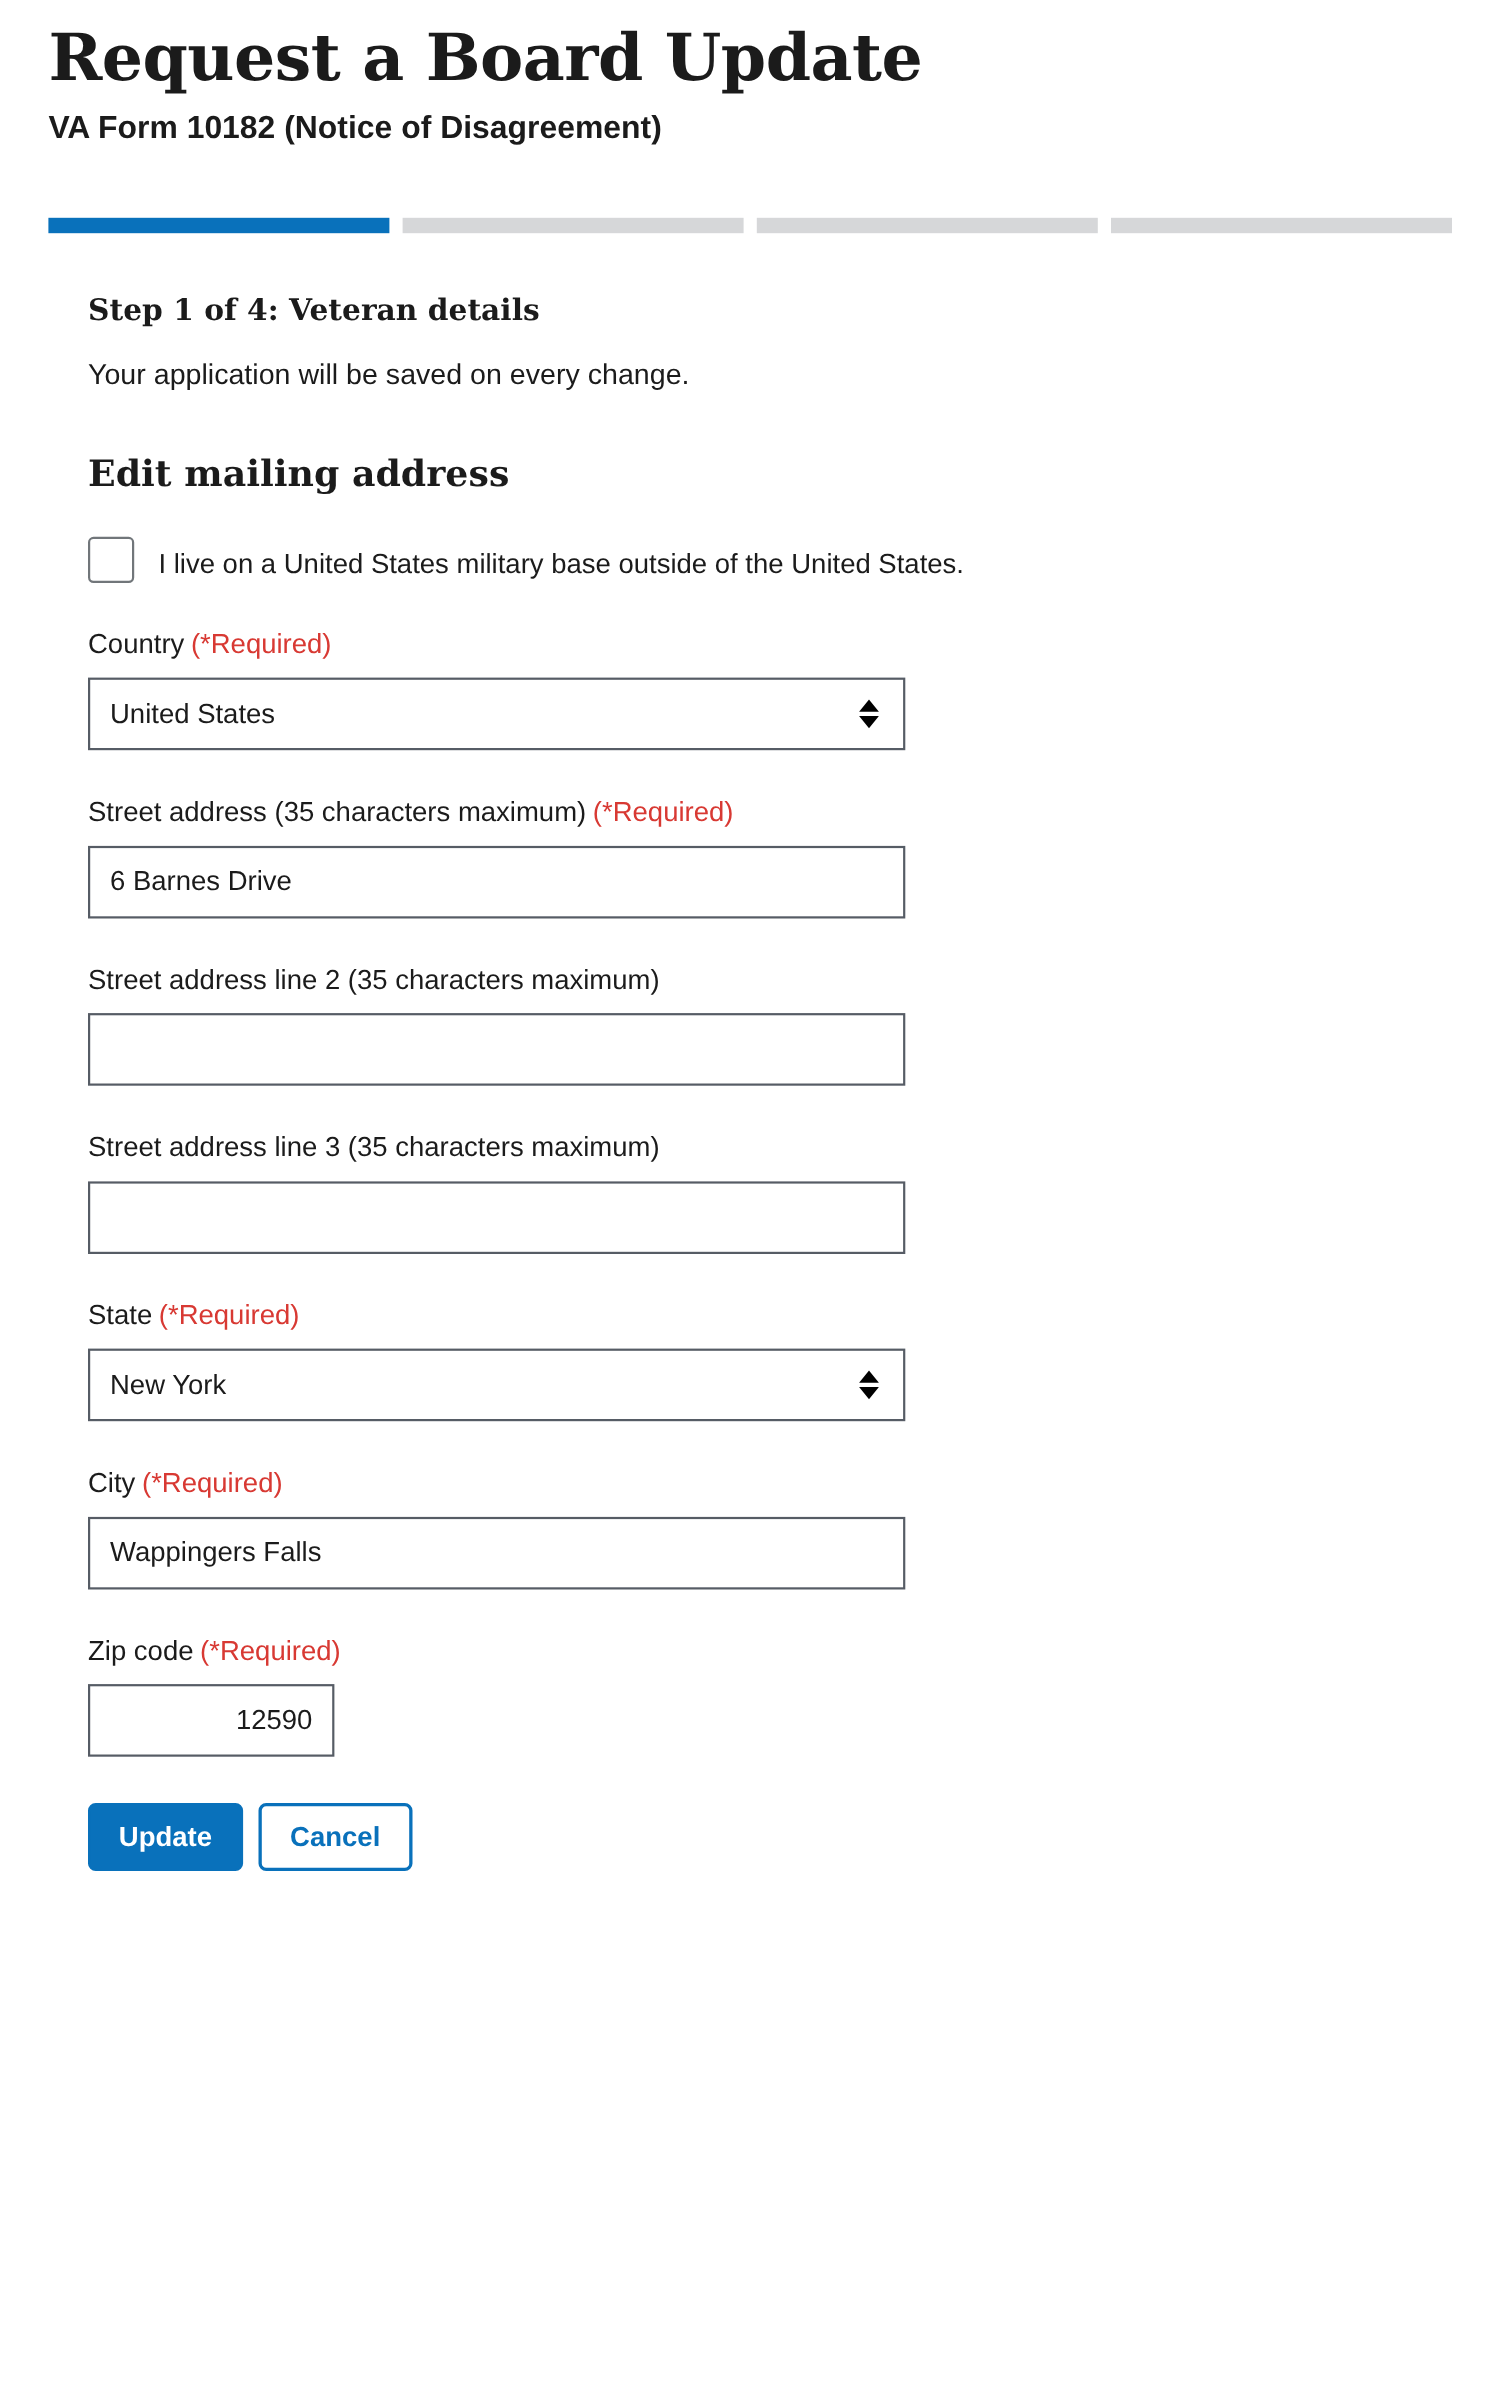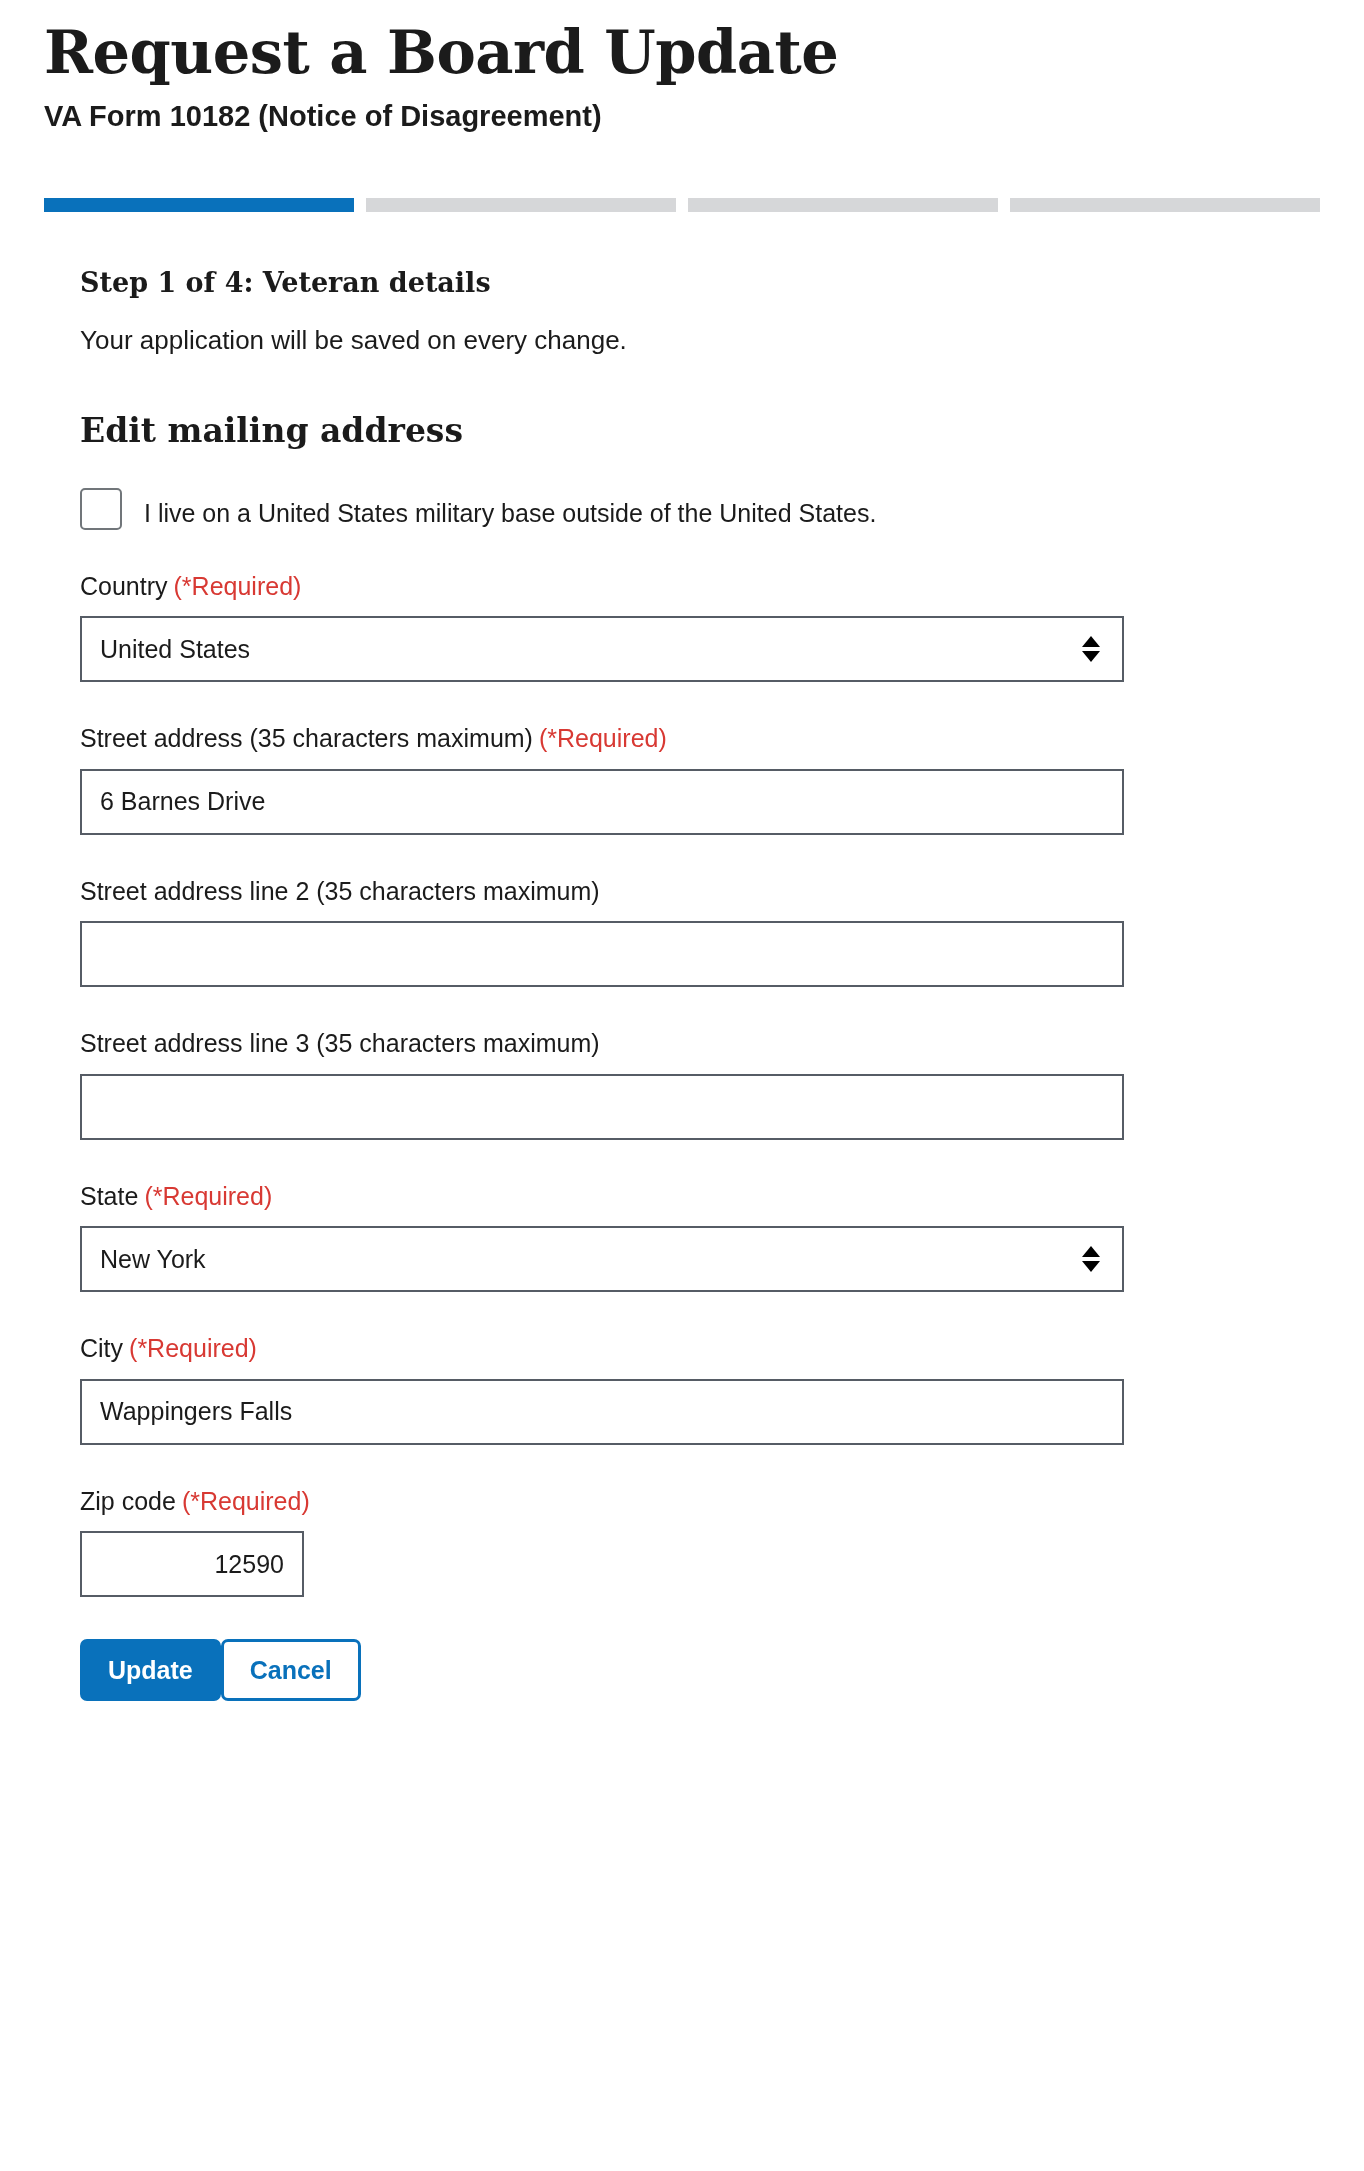--- a/index.html
+++ b/index.html
@@ -120,21 +120,21 @@
     margin-bottom: 14px;
     display: block;
   }
   .required-tag {
     color: #d83933;
     margin-left: 6px;
   }
 
   .text-input,
   .select-input {
-    width: 1044px;
+    width: 743px;
     height: 66px;
     border: 2px solid #565c65;
     background: #ffffff;
     border-radius: 0;
     font-family: "Liberation Sans", sans-serif;
     font-size: 25px;
     color: #1b1b1b;
     padding: 0 18px;
     display: flex;
     align-items: center;
@@ -171,20 +171,21 @@
   .tri-down {
     border-top: 11px solid #000000;
   }
 
   .input-value { }
 
   
   .button-row {
     display: flex;
     align-items: center;
+    gap: 14px;
     margin-top: 42px;
     padding-bottom: 40px;
   }
   .btn {
     font-family: "Liberation Sans", sans-serif;
     font-weight: 700;
     font-size: 25px;
     border-radius: 7px;
     padding: 0 26px;
     height: 62px;

